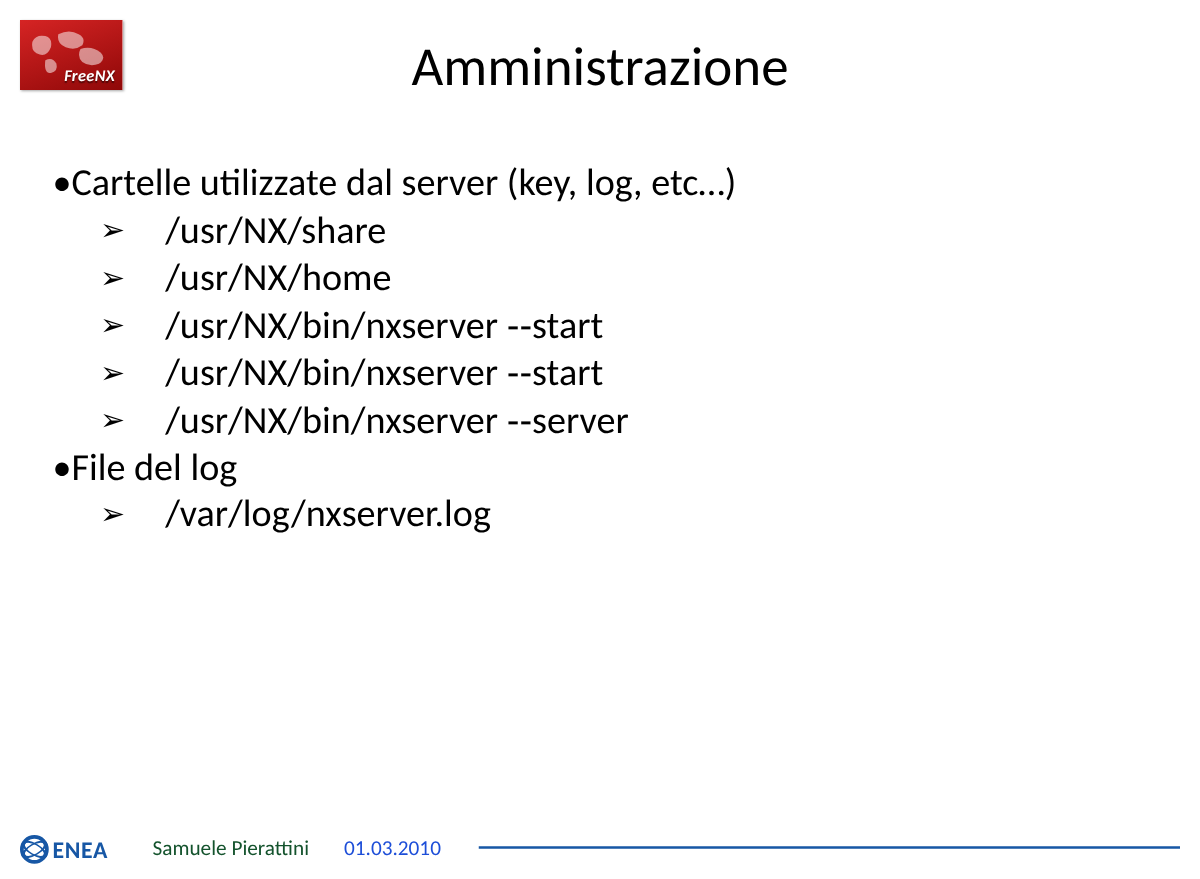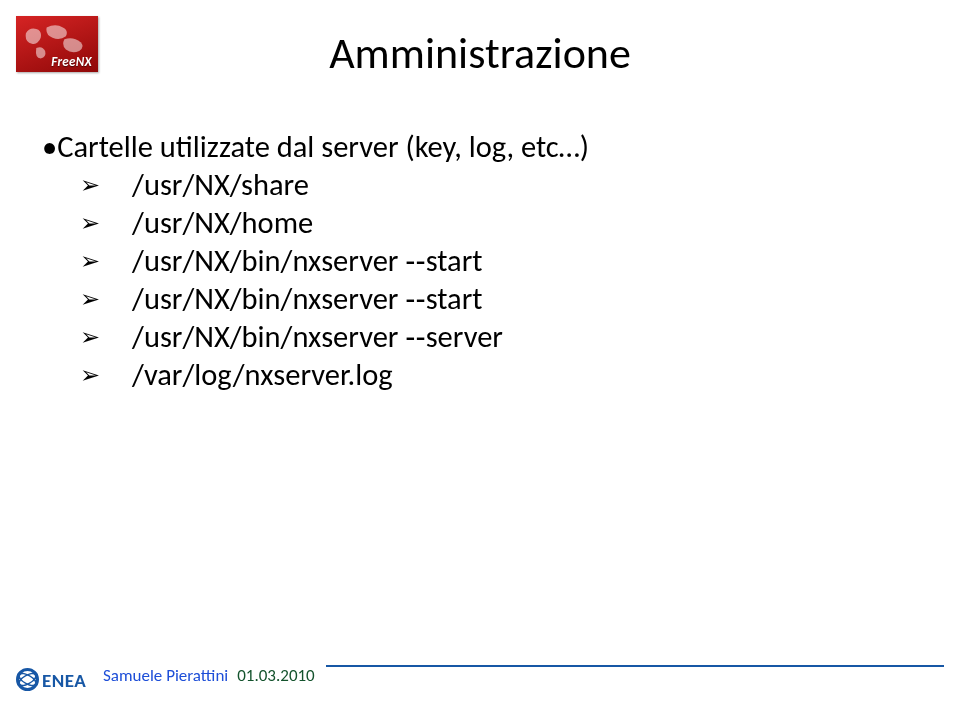--- a/index.html
+++ b/index.html
@@ -7,29 +7,29 @@
   .slide { position: relative; width: 960px; height: 703px; }
   .logo-freenx { position: absolute; top: 16px; left: 16px; width: 82px; height: 56px; border-radius: 0; background: linear-gradient(160deg, #d62424 0%, #8f0808 100%); box-shadow: 1px 1px 2px rgba(0,0,0,.35); overflow: hidden; }
   .logo-map { position: absolute; inset: 4px 4px 18px 4px; opacity: 0.6; }
   .logo-label { position: absolute; bottom: 3px; right: 6px; font-size: 13px; letter-spacing: 0.3px; font-weight: 800; font-style: italic; color: #fff; text-shadow: 0 1px 1px rgba(0,0,0,.5); }
   .title { position: absolute; top: 26px; left: 0; right: 0; text-align: center; font-size: 44px; font-weight: 400; }
   .content { position: absolute; top: 128px; left: 42px; right: 24px; font-size: 30.5px; line-height: 1.23; }
   .lvl0 { margin-left: 0; }
   .lvl1 { margin-left: 38px; display: flex; align-items: flex-start; gap: 6px; }
   .lvl1 .arrow { flex: 0 0 auto; color: #000; font-size: 24px; line-height: 38px; margin-right: 2px; }
   .lvl1 .txt { flex: 1 1 auto; margin-left: 24px; }
-  .footer { position: absolute; bottom: 12px; left: 16px; right: 16px; display: flex; gap: 5px; }
+  .footer { position: absolute; bottom: 12px; left: 16px; right: 16px; display: flex; align-items: center; gap: 24px; }
   .enea-logo { width: 82px; height: 26px; display: flex; align-items: flex-end; gap: 3px; }
   .el-ring { width: 23px; height: 23px; border: 3px solid #1757a5; border-radius: 50%; position: relative; }
   .el-ring::before, .el-ring::after { content: ""; position: absolute; inset: -3px; border: 3px solid #1757a5; border-radius: 50%; }
   .el-ring::before { transform: rotate(60deg) scaleX(.42); }
   .el-ring::after  { transform: rotate(-60deg) scaleX(.42); }
   .enea-text { font-weight: 900; font-size: 19px; letter-spacing: 0.5px; color: #1757a5; position: relative; top: 1px; }
-  .author { font-size: 17px; color: #1d4ed8; }
-  .date { font-size: 17px; color: #14532d; margin-left: 4px; }
+  .author { font-size: 17px; color: #14532d; }
+  .date { font-size: 17px; color: #1d4ed8; margin-left: 4px; }
   .rule { flex: 1 1 auto; height: 2px; background: #1757a5; margin-left: 6px; }
 </style>
 </head>
 <body>
 
 <div class="slide">
 
   <div class="logo-freenx">
     <svg class="logo-map" viewBox="0 0 100 60" preserveAspectRatio="none">
       <g fill="#ffffff" fill-opacity="0.85">
@@ -59,20 +59,21 @@
         <span class="txt">/usr/NX/bin/nxserver ‐‐start</span>
       </div>
     <div class="lvl1">
         <span class="arrow">➢</span>
         <span class="txt">/usr/NX/bin/nxserver ‐‐start</span>
       </div>
     <div class="lvl1">
         <span class="arrow">➢</span>
         <span class="txt">/usr/NX/bin/nxserver ‐‐server</span>
       </div>
+    <div class="lvl0"><span>•File del log</span></div>
     <div class="lvl1">
         <span class="arrow">➢</span>
         <span class="txt">/var/log/nxserver.log</span>
       </div>
   </div>
 
   <div class="footer">
     <div class="enea-logo">
       <span class="el-ring"></span>
       <span class="enea-text">ENEA</span>

